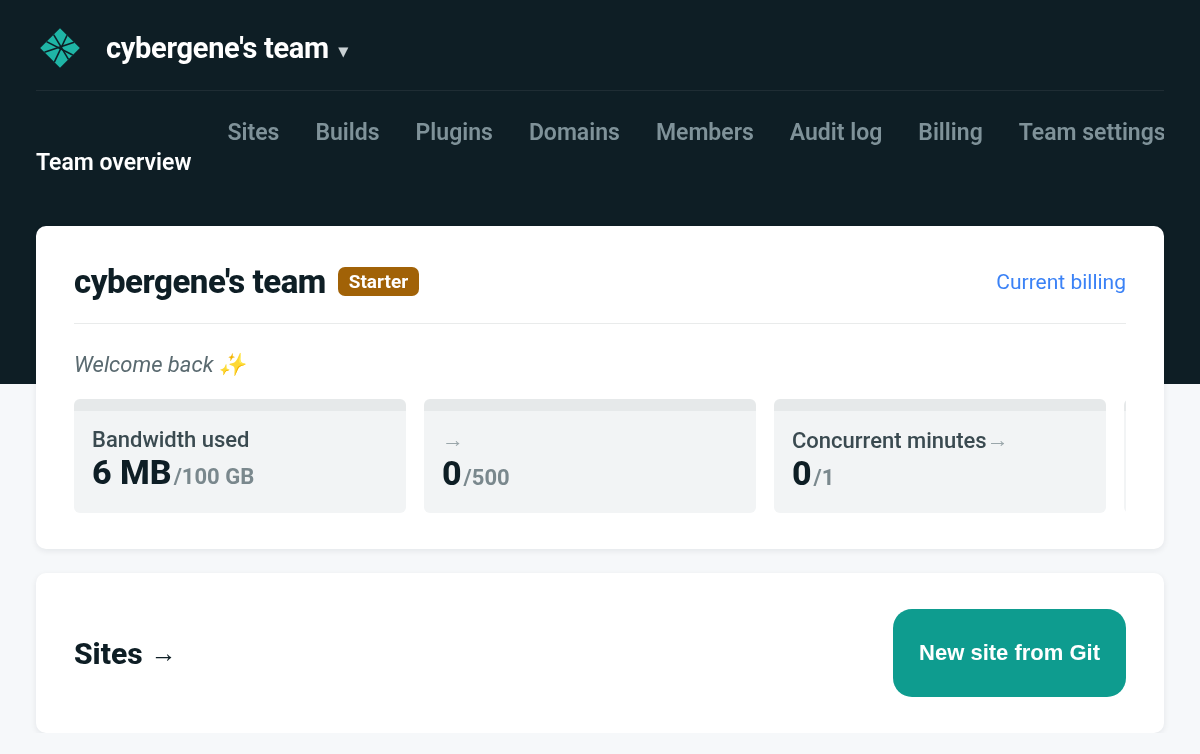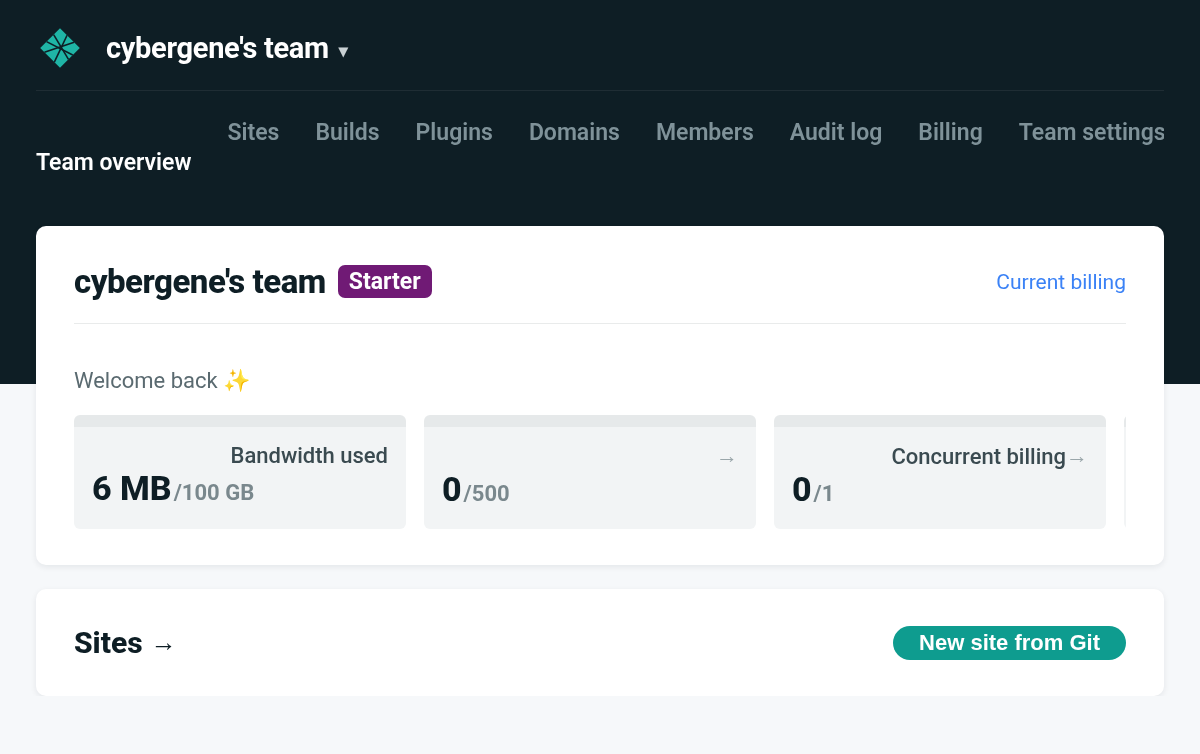--- a/index.html
+++ b/index.html
@@ -95,37 +95,38 @@
     align-items: center;
     gap: 12px;
   }
   .team-title {
     font-size: 33px;
     font-weight: 800;
     color: #0e1e25;
     letter-spacing: -0.5px;
   }
   .badge {
-    background: #701a75;
+    background: #a16207;
     color: #ffffff;
-    font-size: 23px;
+    font-size: 19px;
     font-weight: 700;
     padding: 3px 11px;
     border-radius: 7px;
   }
   .billing-link {
     color: #3b82f6;
     font-size: 21px;
     white-space: nowrap;
   }
 
   .welcome {
-    margin-top: 44px;
+    margin-top: 28px;
     font-size: 22px;
     color: #5a6a70;
+    font-style: italic;
   }
   .welcome .sparkle {
     color: #f2c744;
   }
 
   .stats-row {
     margin-top: 22px;
     display: flex;
     gap: 18px;
     overflow: hidden;
@@ -135,22 +136,21 @@
     border-top: 12px solid #e6e9ea;
     border-radius: 6px;
     padding: 16px 18px 20px 18px;
     min-width: 332px;
     flex: none;
     position: relative;
   }
   .stat-label-row {
     display: flex;
     align-items: center;
-    justify-content: flex-end;
-    margin-left: 16px;
+    justify-content: flex-start;
   }
   .stat-label {
     font-size: 22px;
     color: #3a4a50;
     font-weight: 500;
   }
   .stat-arrow {
     color: #9aa6aa;
     font-size: 22px;
     font-weight: 700;
@@ -184,21 +184,21 @@
   }
   .sites-title .arrow {
     font-size: 26px;
     font-weight: 700;
   }
   .btn-primary {
     background: #0e9c8f;
     color: #fff;
     border: none;
     border-radius: 19px;
-    padding: 4px 26px;
+    padding: 31px 26px;
     font-size: 22px;
     font-weight: 700;
     cursor: pointer;
   }
 </style>
 </head>
 <body>
 
 <div class="topbar">
   <div class="brand-row">
@@ -261,21 +261,21 @@
         <div class="stat-label-row">
           <span class="stat-arrow">→</span>
         </div>
         <div class="stat-value">
           <span>0</span><span class="stat-limit">/500</span>
         </div>
       </div>
 
       <div class="stat">
         <div class="stat-label-row">
-          <span class="stat-label">Concurrent billing</span>
+          <span class="stat-label">Concurrent minutes</span>
           <span class="stat-arrow">→</span>
         </div>
         <div class="stat-value">
           <span>0</span><span class="stat-limit">/1</span>
         </div>
       </div>
 
       <div class="stat">
         
         

